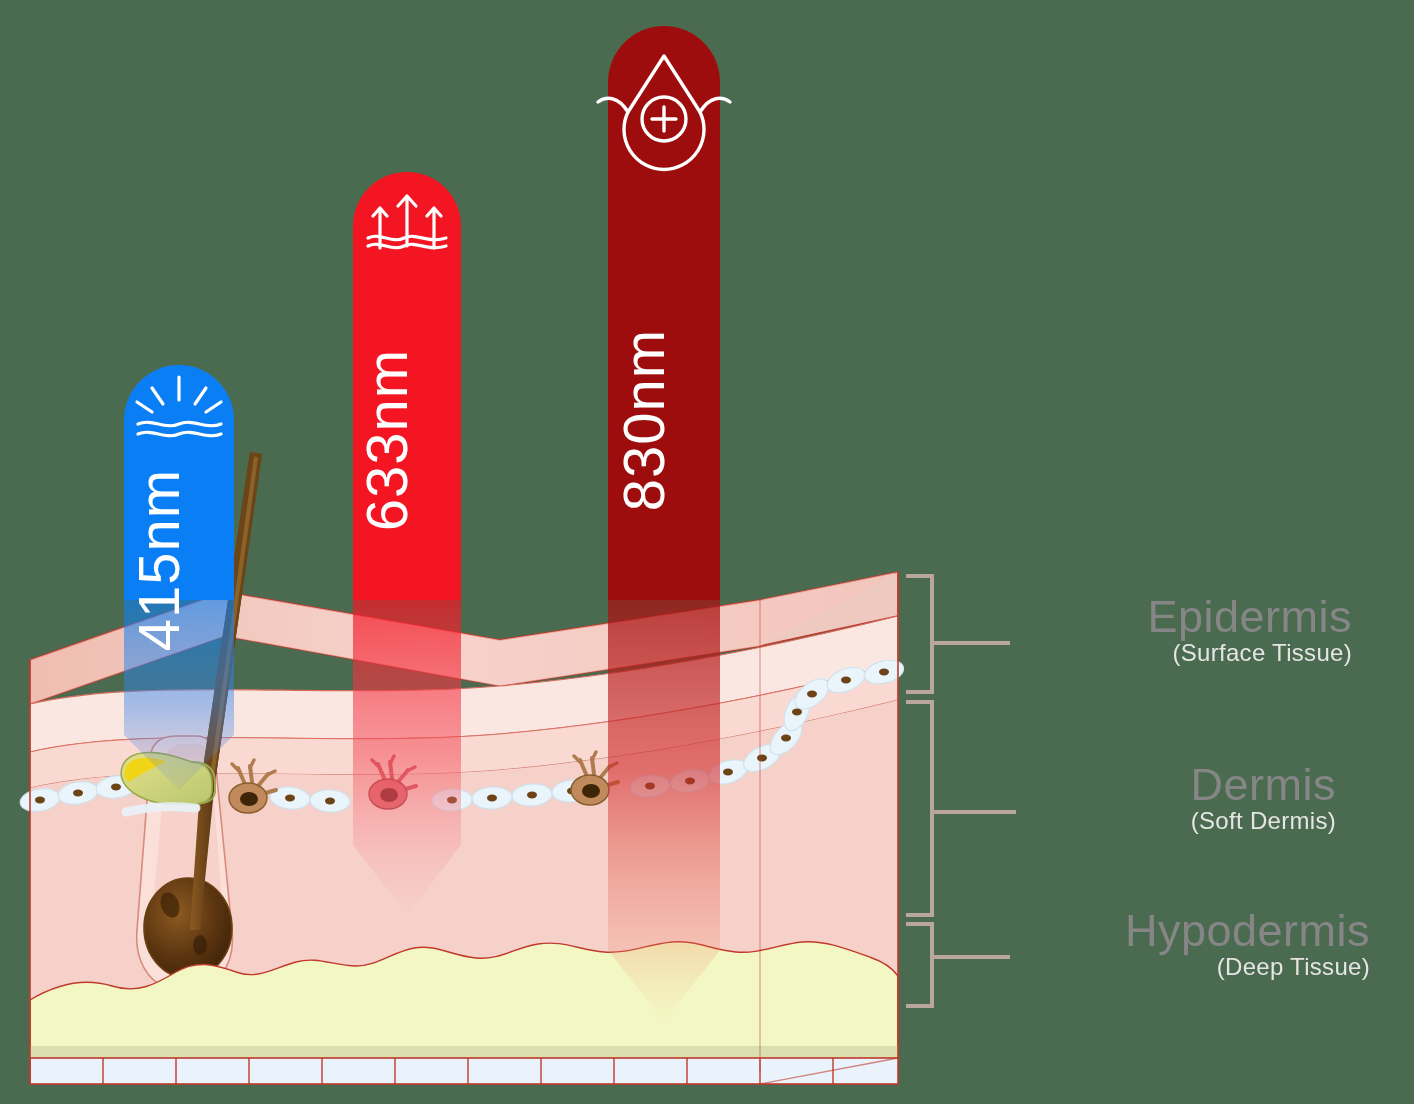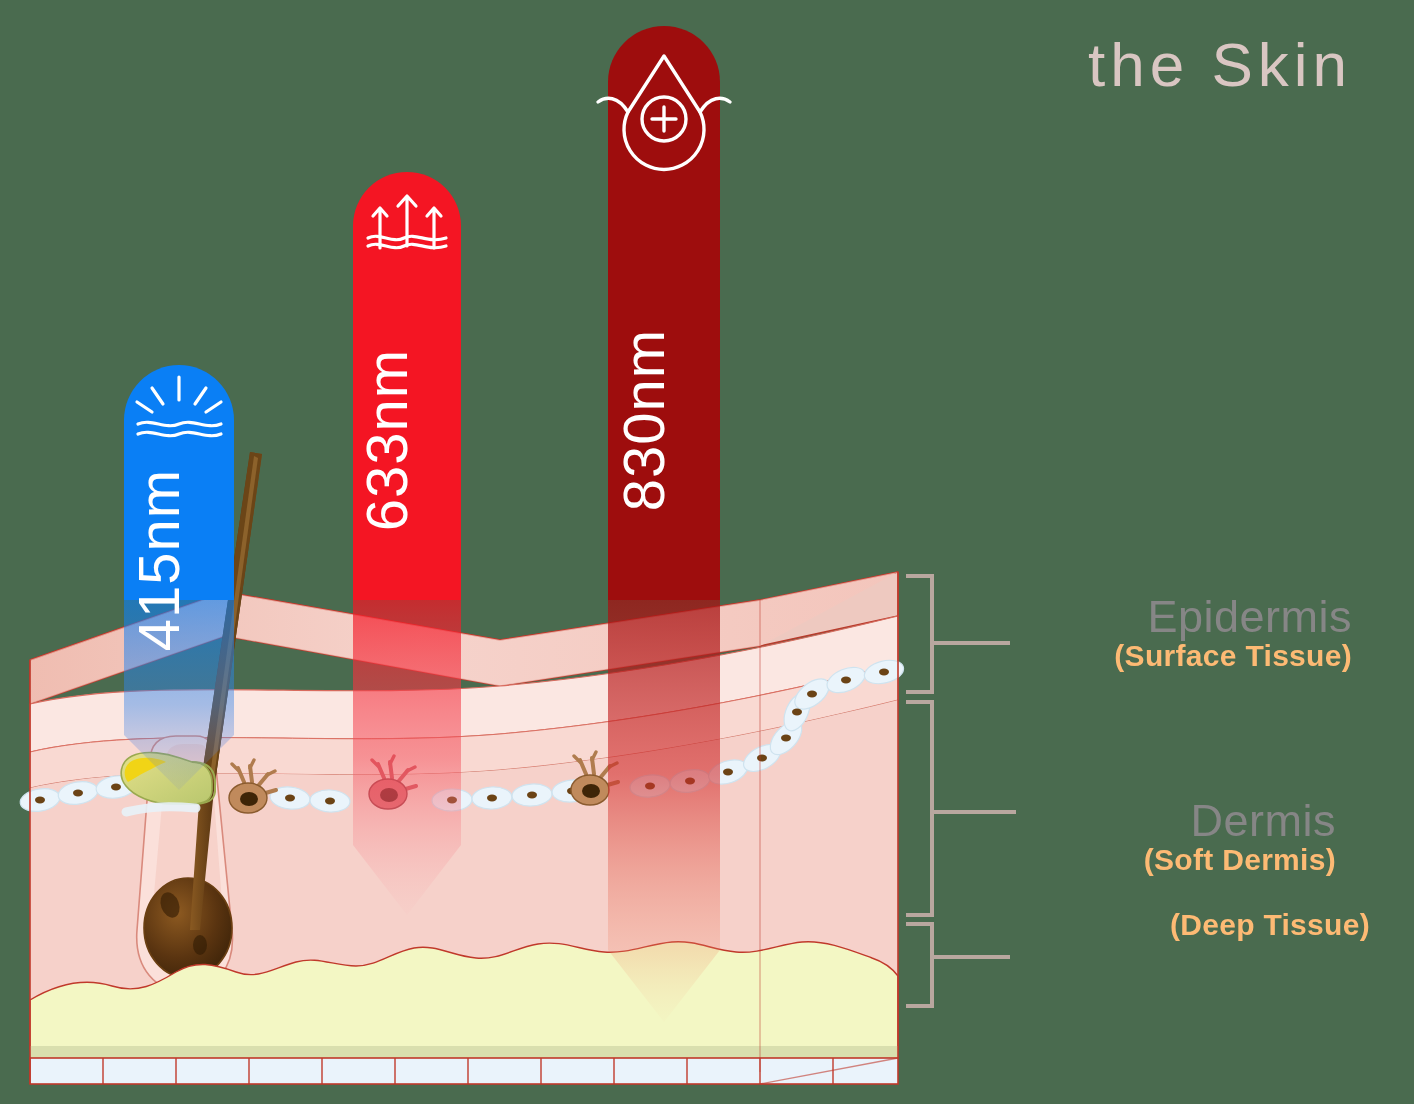--- a/index.html
+++ b/index.html
@@ -6,21 +6,21 @@
   body{width:1414px;height:1104px;overflow:hidden;font-family:"Liberation Sans",sans-serif;}
   #stage{position:relative;width:1414px;height:1104px;}
   svg.layer{position:absolute;left:0;top:0;width:1414px;height:1104px;}
 
   .title-block{position:absolute;right:62px;top:32px;text-align:right;line-height:1.05;}
   .title-line{font-family:"Liberation Sans",sans-serif;font-size:62px;font-weight:400;
     color:#d9c6c2;letter-spacing:5px;white-space:nowrap;}
 
   .tissue-label{position:absolute;text-align:right;line-height:1.0;}
   .tl-main{font-size:45px;color:#868686;letter-spacing:0.5px;white-space:nowrap;font-weight:400;}
-  .tl-sub{font-size:30px;color:#fdba74;letter-spacing:0.3px;white-space:nowrap;margin-top:2px;font-weight:700;}
+  .tl-sub{font-size:24px;color:#e5e5e5;letter-spacing:0.3px;white-space:nowrap;margin-top:2px;font-weight:400;}
 
   .wl-text{font-size:58px;fill:#ffffff;font-family:"Liberation Sans",sans-serif;letter-spacing:1px;}
 </style>
 </head>
 <body>
 
 <div id="stage">
 
   <svg class="layer" viewBox="0 0 1414 1104">
     <defs>
@@ -336,30 +336,30 @@
       </g>
 
       <g>
         <path d="M906,924 L932,924 L932,1006 L906,1006"></path>
         <path d="M932,957 L1010,957"></path>
       </g>
     </g>
   </svg>
 
   <div class="title-block">
-    <div class="title-line">the Skin</div>
   </div>
 
   <div class="tissue-label" style="right:62px; top:594px;">
     <div class="tl-main">Epidermis</div>
     <div class="tl-sub">(Surface Tissue)</div>
   </div>
 
-  <div class="tissue-label" style="right:78px; top:762px;margin-top:36px;">
+  <div class="tissue-label" style="right:78px; top:762px;">
     <div class="tl-main">Dermis</div>
     <div class="tl-sub">(Soft Dermis)</div>
   </div>
 
   <div class="tissue-label" style="right:44px; top:908px;">
+    <div class="tl-main">Hypodermis</div>
     <div class="tl-sub">(Deep Tissue)</div>
   </div>
 
 </div>
 
 </body></html>

